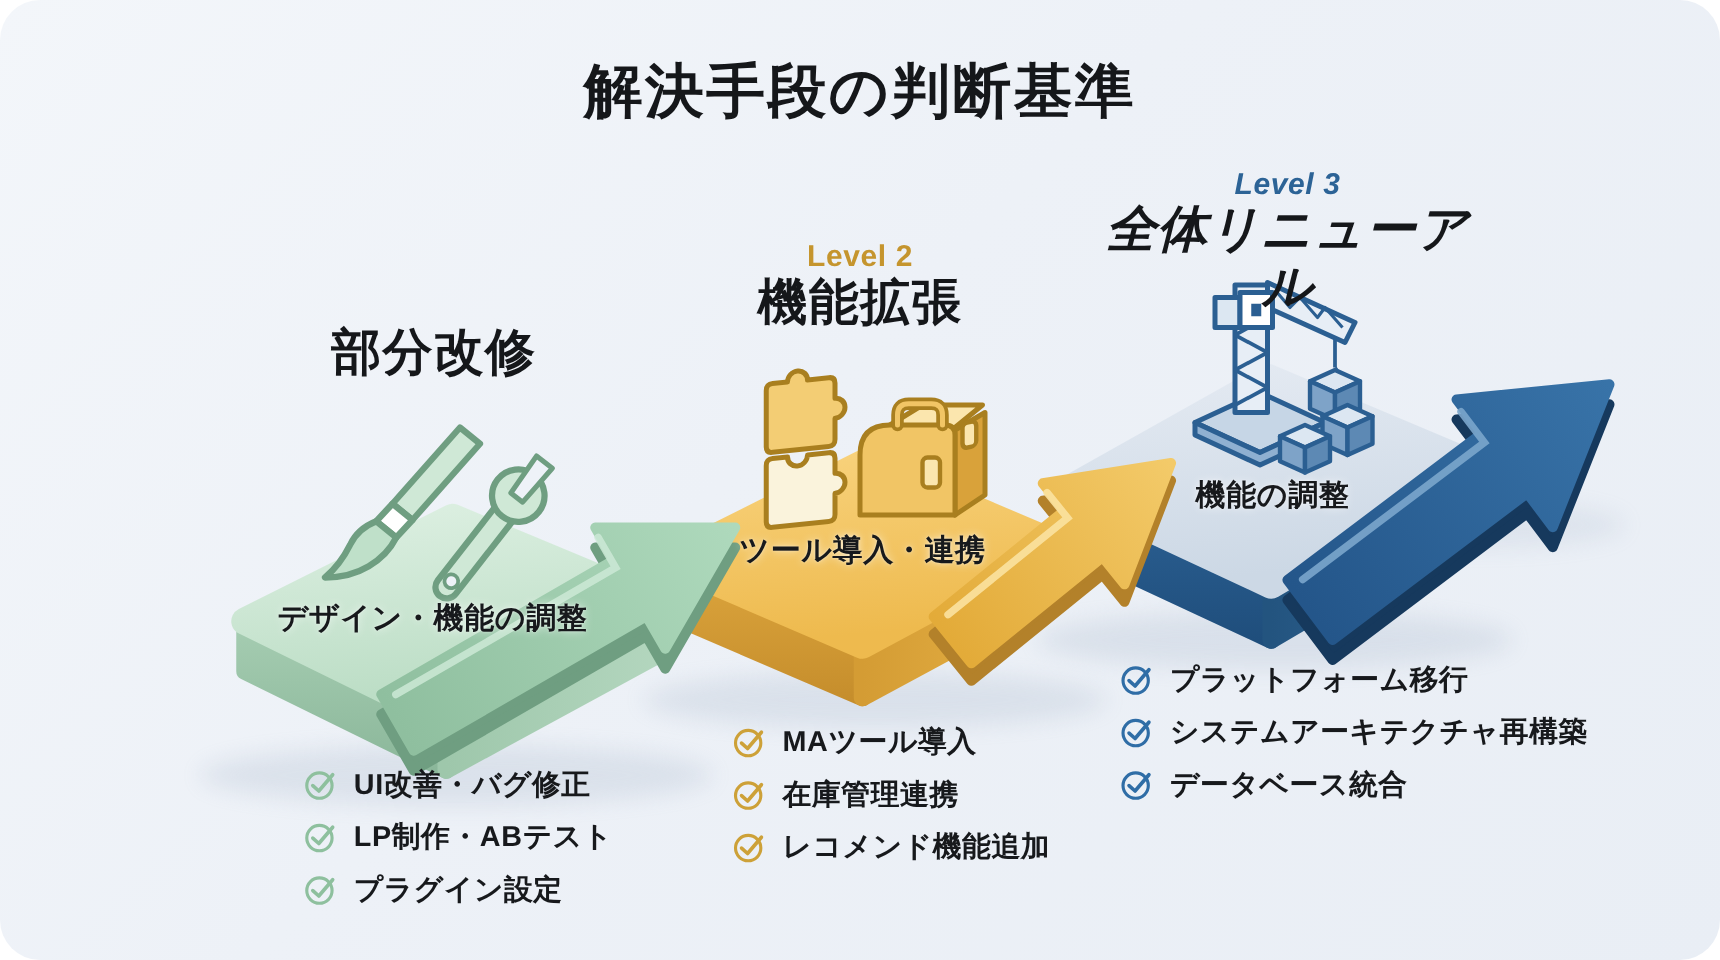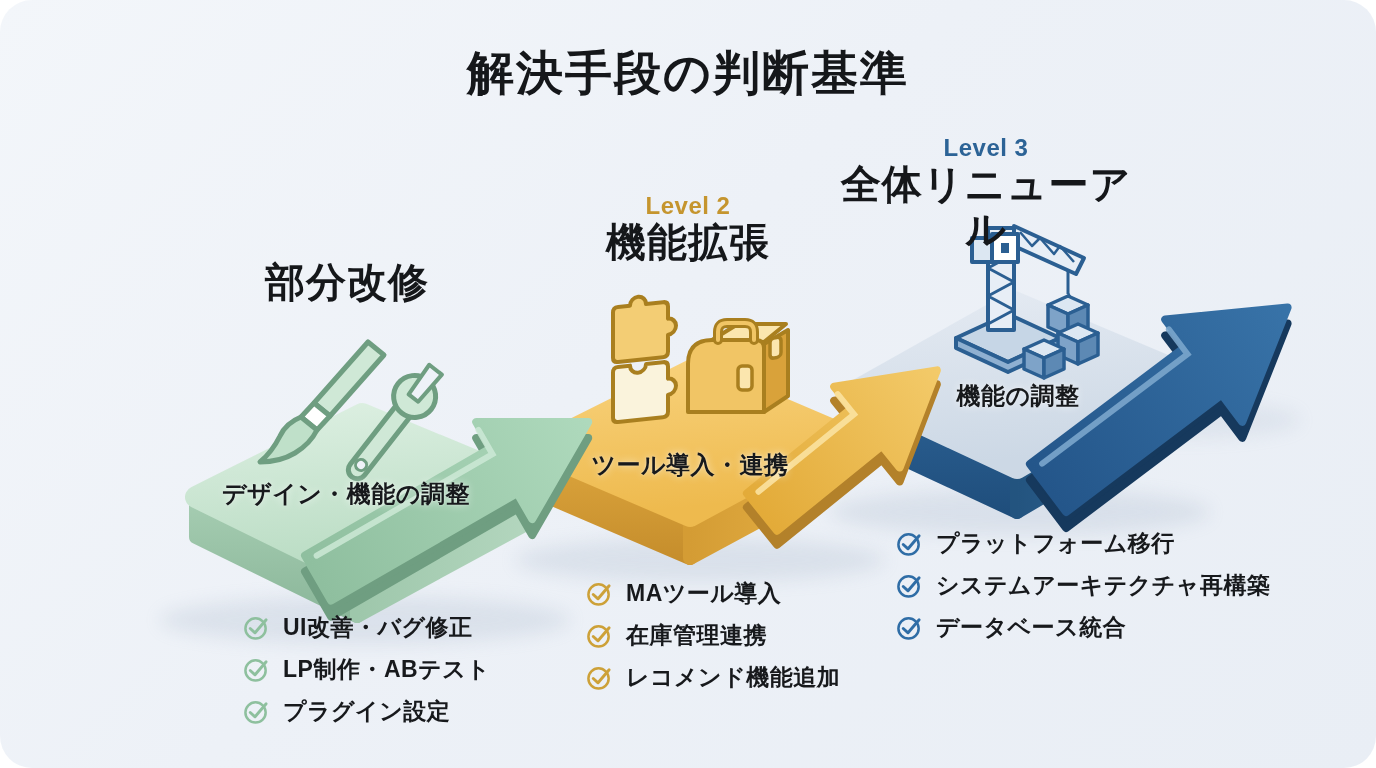--- a/index.html
+++ b/index.html
@@ -213,27 +213,27 @@
 
   <div class="abs level-header lv1" style="left:187px;top:260px;">
     <div class="lv-name">部分改修</div>
   </div>
 
   <div class="abs level-header lv2" style="left:528px;top:192px;">
     <div class="lv-label">Level 2</div>
     <div class="lv-name">機能拡張</div>
   </div>
 
-  <div class="abs level-header lv3" style="left:826px;top:134px;">
+  <div class="abs level-header lv3" style="left:870px;top:134px;font-style:italic;">
     <div class="lv-label">Level 3</div>
     <div class="lv-name">全体リニューアル</div>
   </div>
 
   <div class="abs platform-caption" style="left:186px;top:478px;">デザイン・機能の調整</div>
-  <div class="abs platform-caption" style="left:530px;top:424px;margin-top:25px;">ツール導入・連携</div>
+  <div class="abs platform-caption" style="left:530px;top:424px;">ツール導入・連携</div>
   <div class="abs platform-caption" style="left:858px;top:380px;">機能の調整</div>
 
   <div class="abs checklist lv1" style="left:243px;top:612px;">
     <div class="check-row">
       <svg class="check-icon" viewBox="0 0 28 28">
           <circle cx="13" cy="15" r="10.5" fill="none" stroke="currentColor" stroke-width="2.6"></circle>
           <path d="M7.5,15 L12.5,19.5 L24,6" fill="none" stroke="currentColor" stroke-width="3" stroke-linecap="round" stroke-linejoin="round"></path>
         </svg>
       <span class="check-text">UI改善・バグ修正</span>
     </div>

